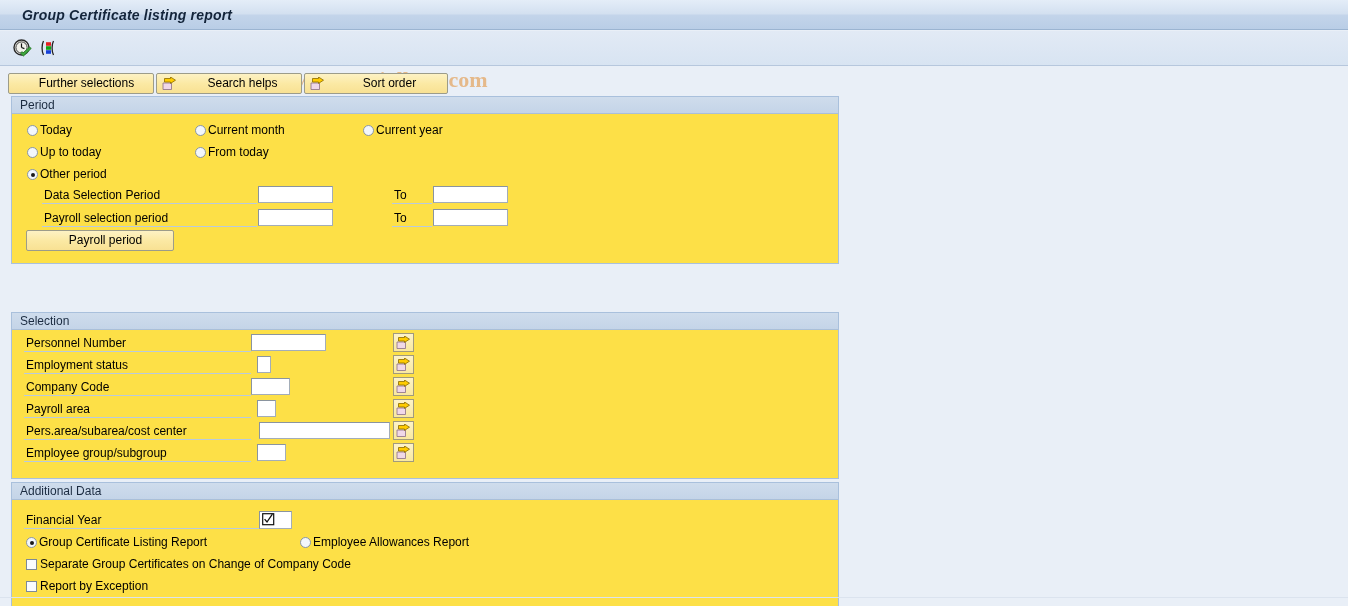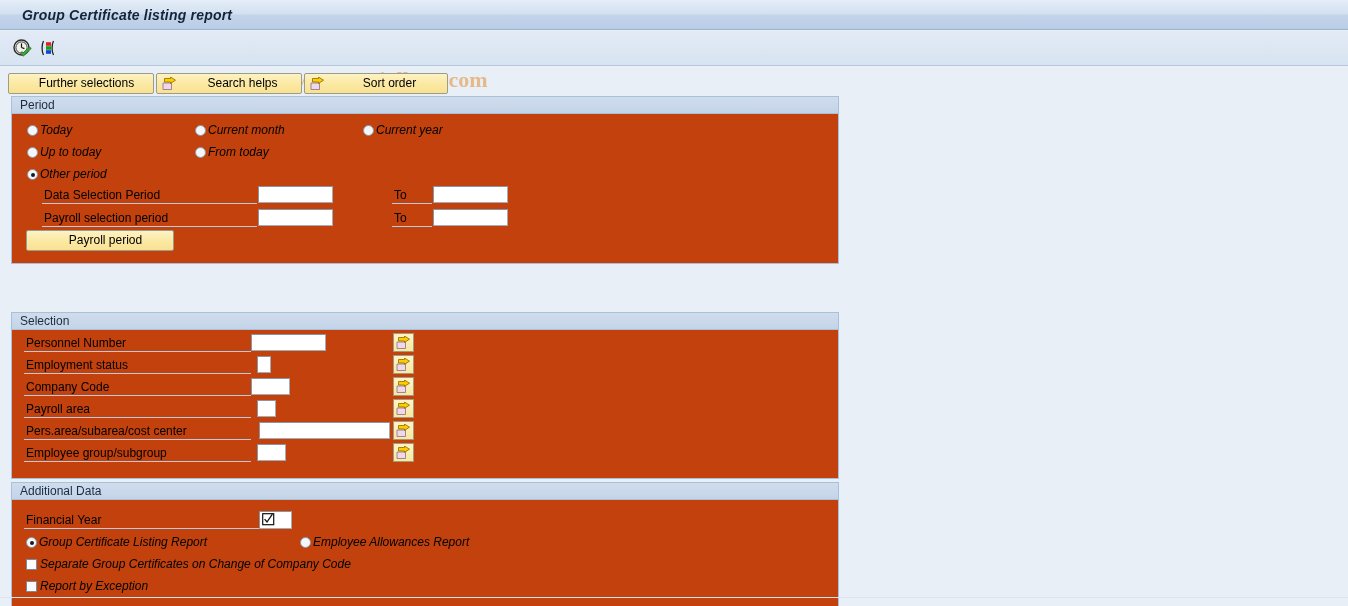--- a/index.html
+++ b/index.html
@@ -101,21 +101,21 @@
     position: absolute;
     left: 5px;
     top: 3px;
     width: 15px;
     height: 14px;
   }
 
   
   .groupbox {
     position: absolute;
-    background: #c2410c;
+    background: #fde047;
     border: 1px solid #a9c0dc;
     box-sizing: border-box;
   }
   .gb-header {
     height: 17px;
     background: linear-gradient(to bottom, #cfdcec 0%, #c4d4e8 100%);
     border-bottom: 1px solid #aabfd8;
     box-sizing: border-box;
     padding-left: 8px;
     line-height: 16px;
@@ -125,21 +125,20 @@
   }
   .gb-body { position: relative; height: calc(100% - 18px); }
 
   
   .radio-row, .check-row {
     position: absolute;
     white-space: nowrap;
     line-height: 14px;
     font-size: 12px;
     cursor: pointer;
-    font-style: italic;
   }
   .radio-mark {
     display: inline-block;
     width: 11px;
     height: 11px;
     border-radius: 50%;
     border: 1px solid #8a96a3;
     background: #f3f7fb;
     vertical-align: -2px;
     box-sizing: border-box;

